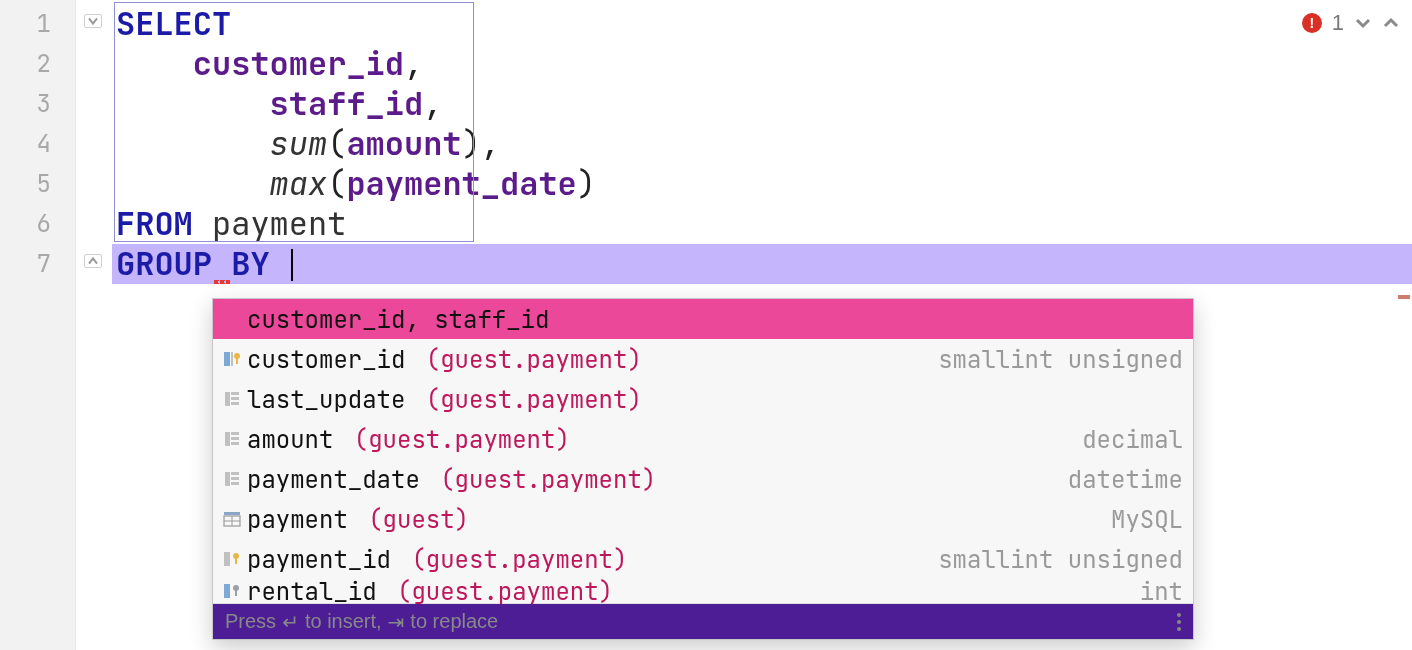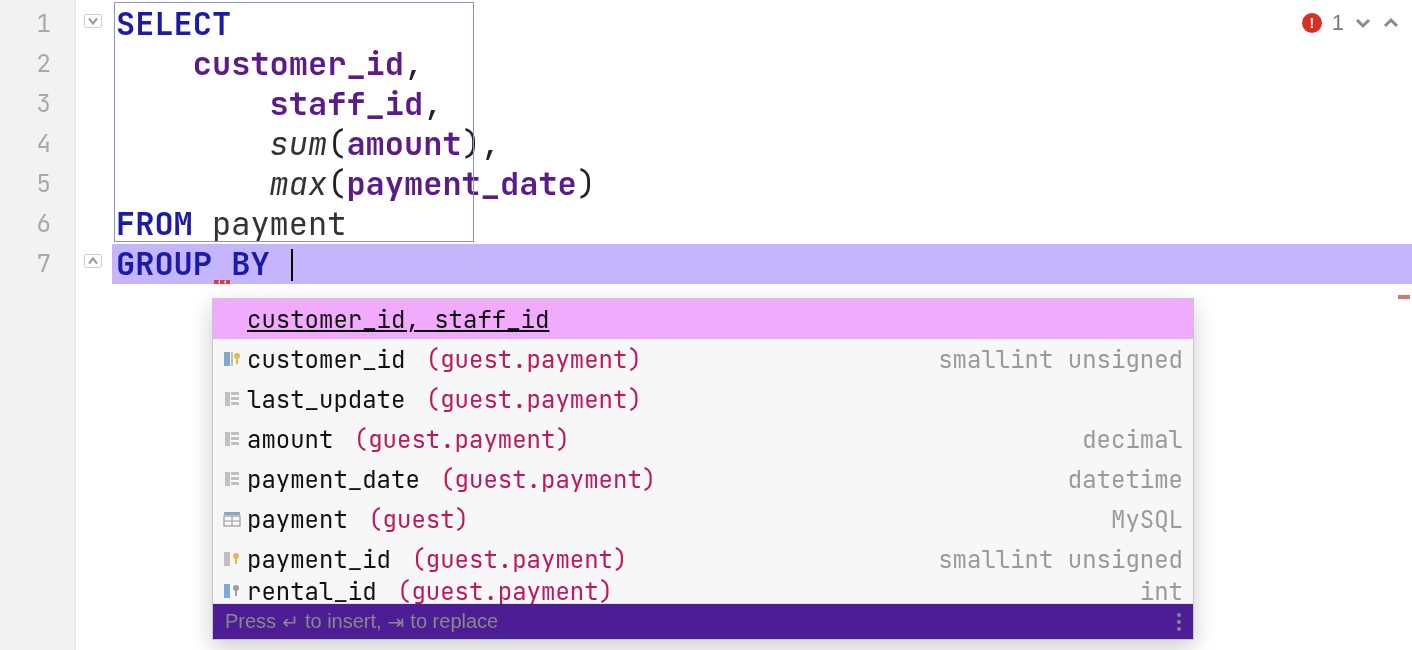--- a/index.html
+++ b/index.html
@@ -133,21 +133,21 @@
     box-shadow: 0 8px 22px rgba(0,0,0,0.2);
     font-size: 24px;
     z-index: 10;
   }
   .popup-row {
     display: flex;
     align-items: center;
     height: 40px;
     padding: 0 10px 0 4px;
   }
-  .popup-row.sel { background: #f0abfc; text-decoration: underline; }
+  .popup-row.sel { background: #ec4899; }
   .popup-row .icon {
     width: 30px;
     display: flex;
     justify-content: center;
   }
   .popup-row .label {
     flex: 0 0 auto;
     white-space: pre;
     color: #111;
   }

